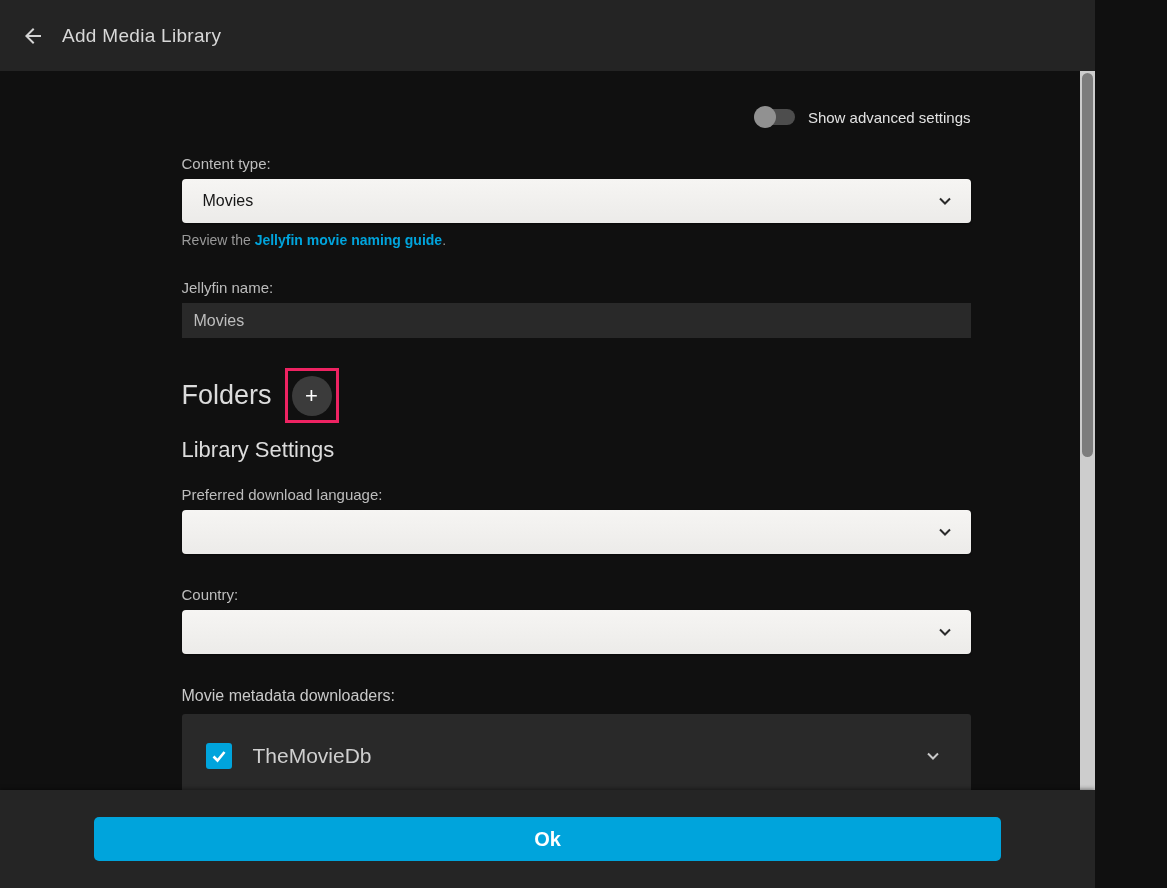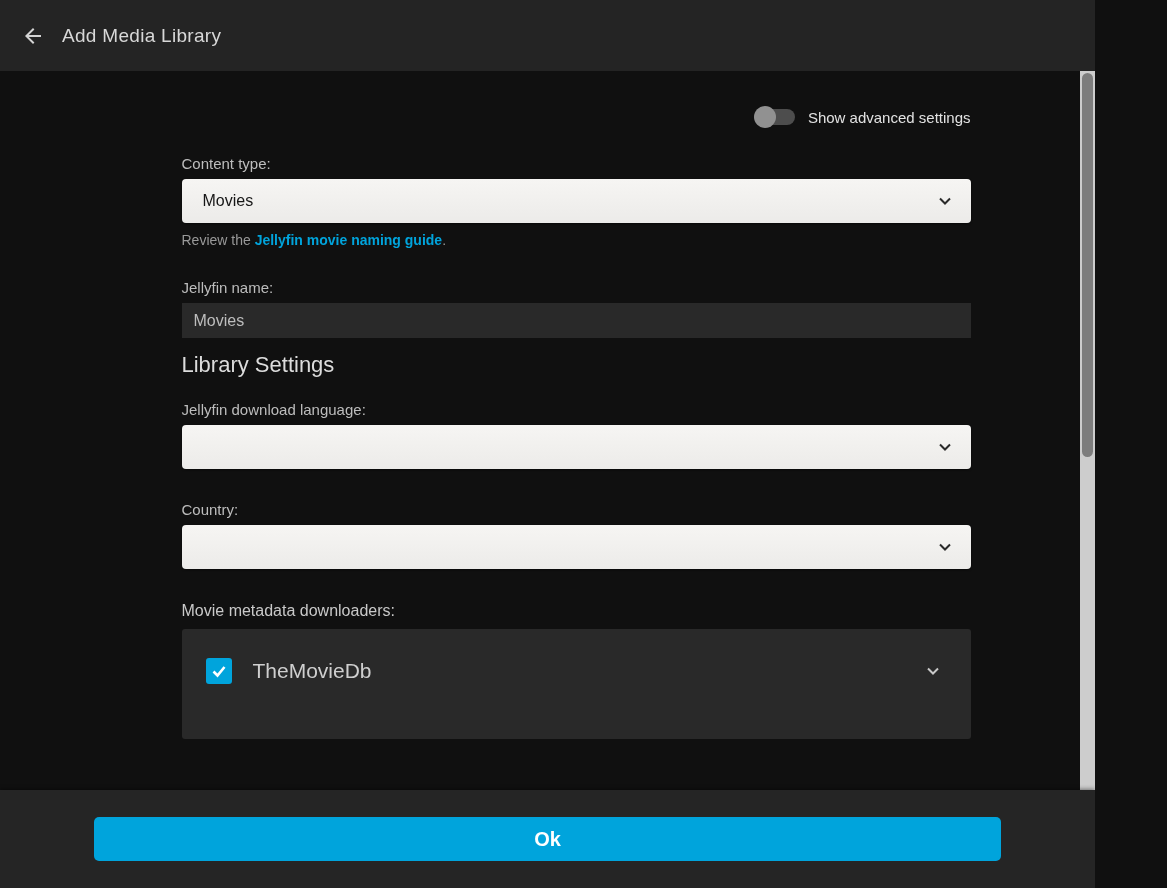--- a/index.html
+++ b/index.html
@@ -150,25 +150,33 @@
           <polyline points="4,6.5 9,11.5 14,6.5" fill="none" stroke="#2a2a2a" stroke-width="2"></polyline>
         </svg>
       </div>
       <div class="helper"><span>Review the </span><a>Jellyfin movie naming guide</a><span>.</span></div>
 
       
       <div class="field-label lbl-display-name">Jellyfin name:</div>
       <input class="text-input" type="text" value="Movies" style="">
 
       
+      <div class="folders-row">
+        <div class="folders-heading">Folders</div>
+        <button class="add-folder-btn">
+          <span class="circle">
+            <span class="plus">+</span>
+          </span>
+        </button>
+      </div>
 
       
       <div class="section-heading">Library Settings</div>
 
-      <div class="field-label lbl-pref-lang">Jellyfin download language:</div>
+      <div class="field-label lbl-pref-lang">Preferred download language:</div>
       <div class="select">
         <span class="select-value"></span>
         <svg width="18" height="18" viewBox="0 0 18 18">
           <polyline points="4,6.5 9,11.5 14,6.5" fill="none" stroke="#2a2a2a" stroke-width="2"></polyline>
         </svg>
       </div>
 
       <div class="field-label lbl-country">Country:</div>
       <div class="select">
         <span class="select-value"></span>

